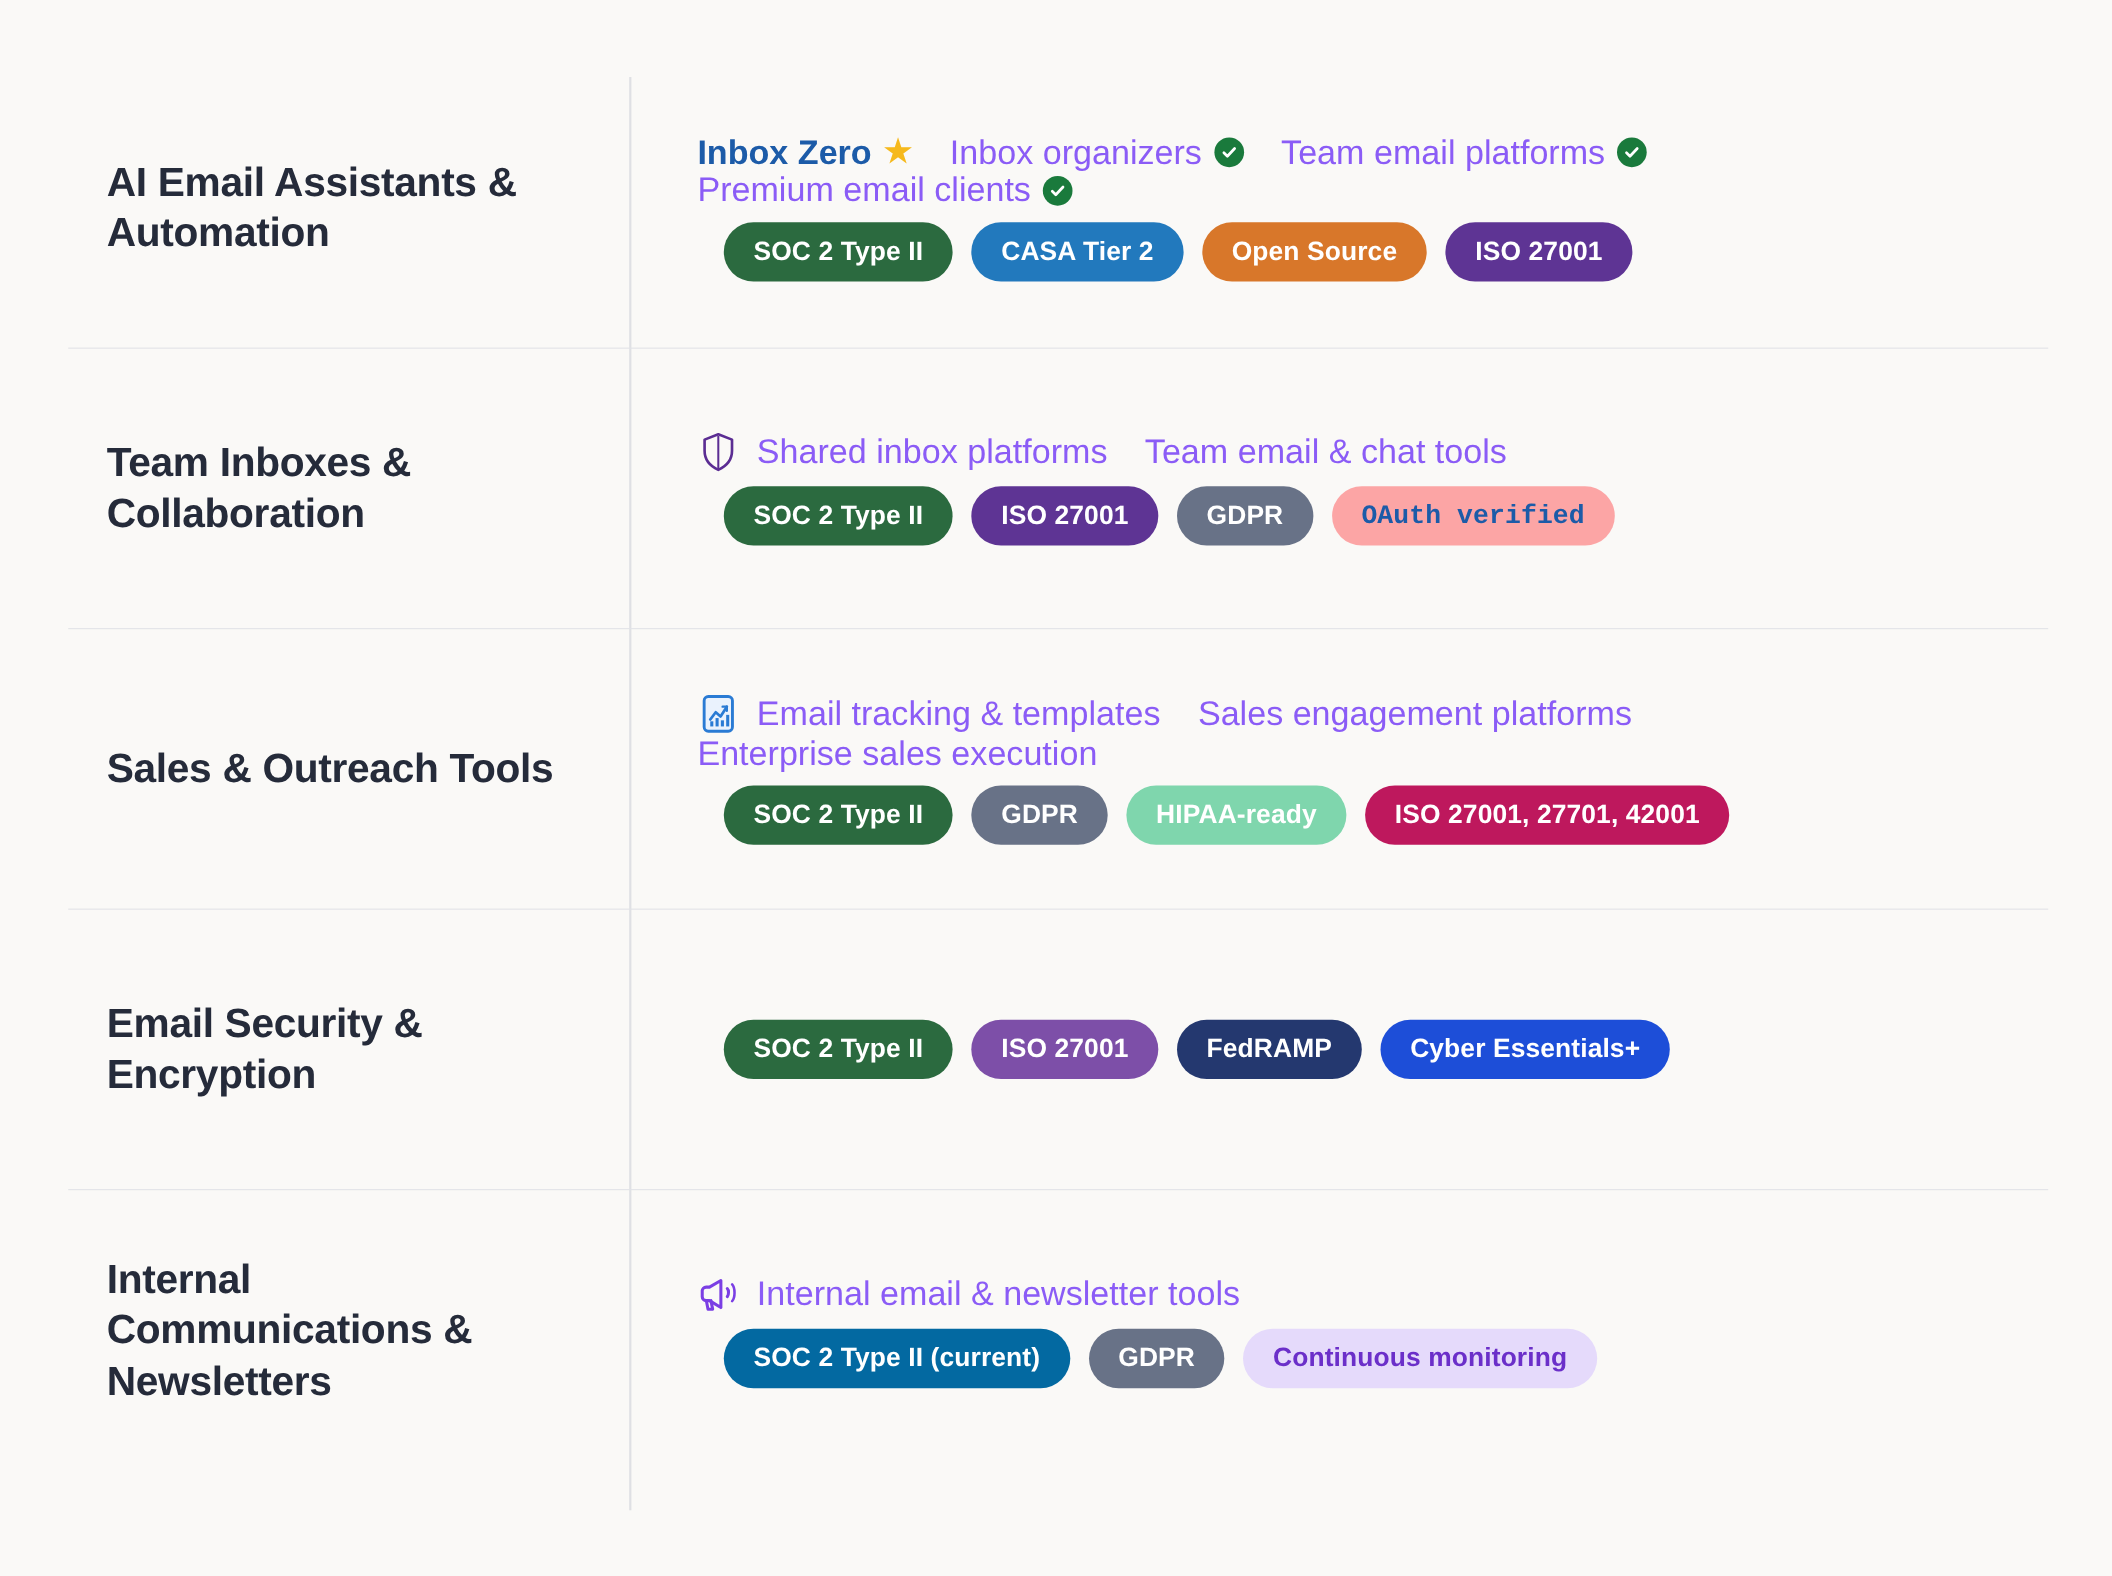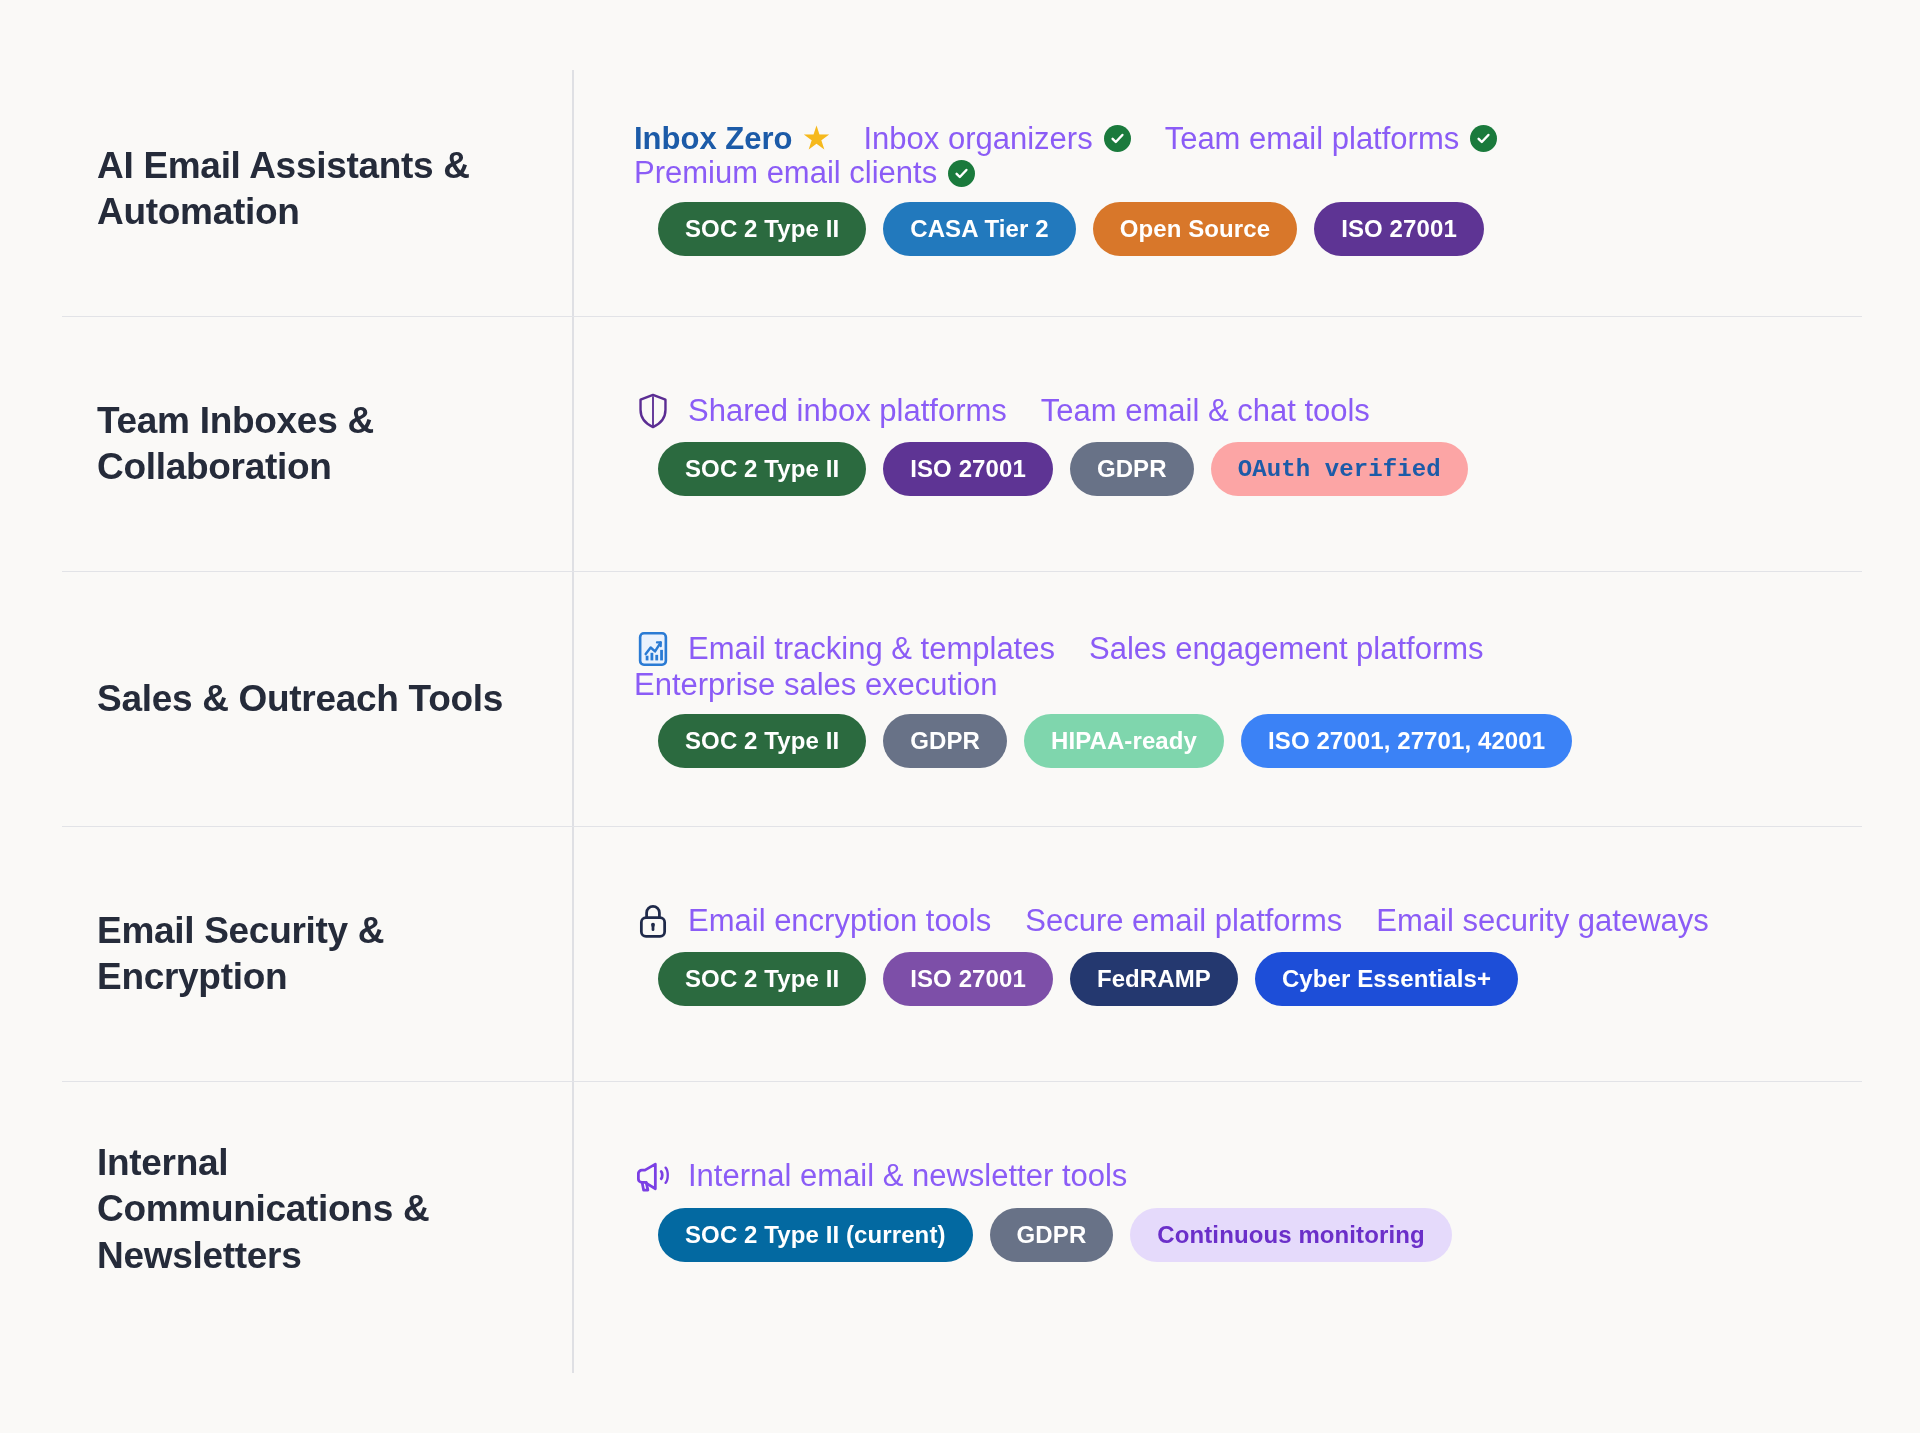--- a/index.html
+++ b/index.html
@@ -243,48 +243,29 @@
               <span>Sales engagement platforms</span>
             </span>
             <span class="item">
               <span>Enterprise sales execution</span>
             </span>
           </div>
           <div class="badges">
             <span class="badge" style="background: rgb(43, 106, 63); color: rgb(255, 255, 255);">SOC 2 Type II</span>
             <span class="badge" style="background: rgb(104, 114, 135); color: rgb(255, 255, 255);">GDPR</span>
             <span class="badge" style="background: rgb(127, 214, 173); color: rgb(255, 255, 255);">HIPAA-ready</span>
-            <span class="badge" style="background: #3b82f6; color: rgb(255, 255, 255);">ISO 27001, 27701, 42001</span>
+            <span class="badge" style="background: #be185d; color: rgb(255, 255, 255);">ISO 27001, 27701, 42001</span>
           </div>
         </div>
       </div>
       <div class="row">
         <div class="row-label">
           <div class="title">Email Security &amp; Encryption</div>
         </div>
         <div class="row-body">
-          <div class="items-line">
-            <span class="lead-icon">
-              <svg width="32" height="38" viewBox="0 0 22 26" fill="none" stroke="#1f2a4a" stroke-width="1.9" stroke-linecap="round" stroke-linejoin="round">
-                <rect x="3" y="10.6" width="16" height="13" rx="3.2"></rect>
-                <path d="M6.6 10.6V7.4a4.4 4.4 0 0 1 8.8 0v3.2"></path>
-                <circle cx="11" cy="15.6" r="1.35" fill="#1f2a4a" stroke="none"></circle>
-                <path d="M11 16.6v2.4"></path>
-              </svg>
-            </span>
-            <span class="item">
-              <span>Email encryption tools</span>
-            </span>
-            <span class="item">
-              <span>Secure email platforms</span>
-            </span>
-            <span class="item">
-              <span>Email security gateways</span>
-            </span>
-          </div>
           <div class="badges">
             <span class="badge" style="background: rgb(43, 106, 63); color: rgb(255, 255, 255);">SOC 2 Type II</span>
             <span class="badge" style="background: rgb(125, 79, 168); color: rgb(255, 255, 255);">ISO 27001</span>
             <span class="badge" style="background: rgb(36, 56, 111); color: rgb(255, 255, 255);">FedRAMP</span>
             <span class="badge" style="background: #1d4ed8; color: rgb(255, 255, 255);">Cyber Essentials+</span>
           </div>
         </div>
       </div>
       <div class="row">
         <div class="row-label">

